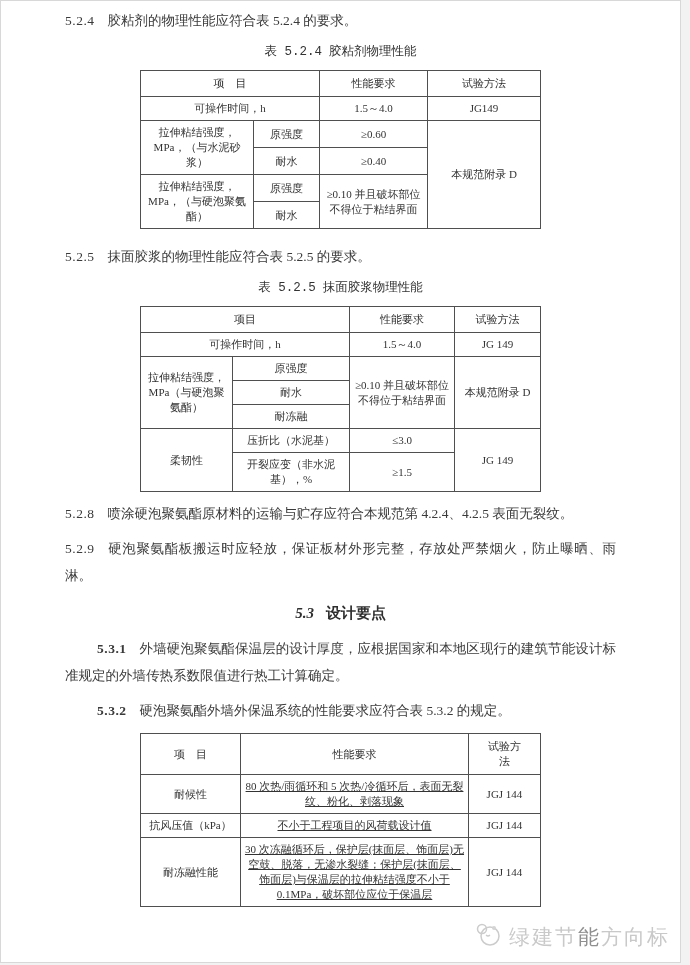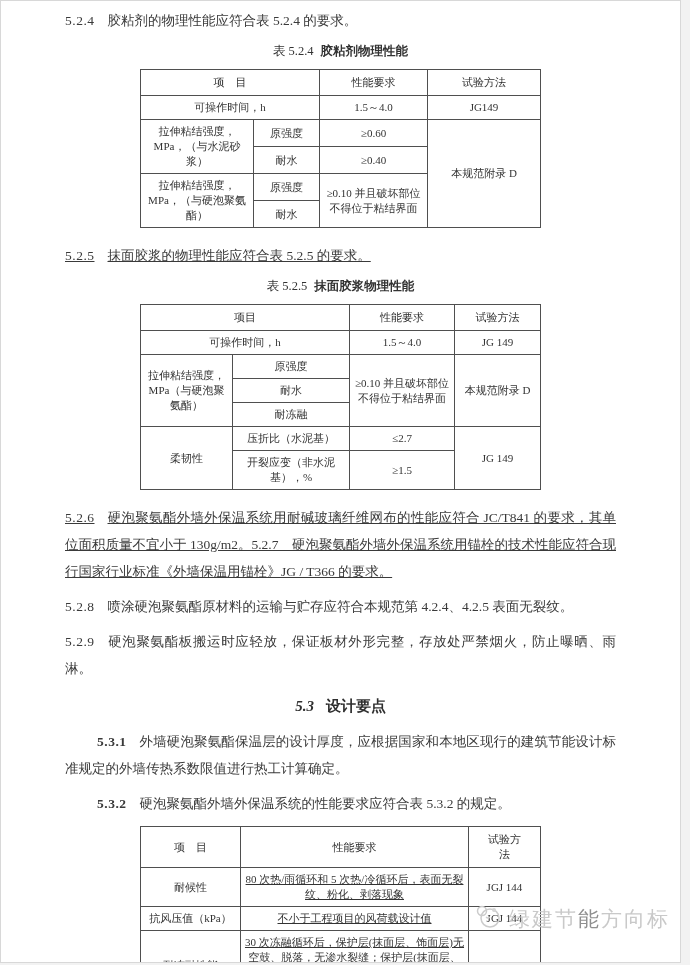--- a/index.html
+++ b/index.html
@@ -19,30 +19,30 @@
   }
   .content { padding: 6px 64px 0 64px; }
   .para {
     margin: 0; padding: 0;
     font-size: 13.5px; line-height: 27px;
     text-align: justify;
     color: #3a3a3a;
   }
   .para .num { margin-right: 13px; letter-spacing: 0.5px; }
   .para.boldnum .num { font-weight: bold; margin-left: 32px; }
-  .mt14 { margin-top: 14px; text-decoration: underline; }
+  .mt14 { margin-top: 14px; }
   .mt10 { margin-top: 10px; }
   .mt8  { margin-top: 8px; }
   .caption {
     margin: 8px 0 0 0;
     font-size: 12.5px; line-height: 18px;
     text-align: center; color: #333333;
   }
-  .caption .cap-label { margin-right: 7px; }
-  .caption .cap-title { font-weight: bold; }
+  .caption .cap-label { margin-right: 7px; font-family: Liberation Mono, monospace; }
+  .caption .cap-title { font-weight: normal; }
   .sec-heading {
     margin: 12px 0 2px 0;
     font-size: 15px; font-weight: bold;
     text-align: center; color: #2f2f2f;
     line-height: 24px;
   }
   .sec-heading .num { margin-right: 12px; font-style: italic; }
   table.tbl {
     border-collapse: collapse;
     margin: 9px auto 0 auto;
@@ -61,21 +61,21 @@
   td.lft { text-align: left; padding: 4px 7px; text-decoration: underline; }
   
   .t524 col.c1 { width: 113px; } .t524 col.c2 { width: 66px; }
   .t524 col.c3 { width: 108px; } .t524 col.c4 { width: 113px; }
   .t525 col.c1 { width: 92px; }  .t525 col.c2 { width: 117px; }
   .t525 col.c3 { width: 105px; } .t525 col.c4 { width: 86px; }
   .t532 col.c1 { width: 50px; }  .t532 col.c2 { width: 50px; }
   .t532 col.c3 { width: 228px; } .t532 col.c4 { width: 72px; }
   .watermark {
     position: absolute;
-    right: 10px; bottom: 26px;
+    right: 10px; bottom: 8px;
     display: flex; align-items: center;
     font-size: 21px; letter-spacing: 2px;
     color: #c9c9c9;
     user-select: none;
   }
   .watermark .logo { margin-right: 4px; }
   .wm-dark { color: #8f8f8f; }
 </style>
 </head>
 <body>
@@ -156,31 +156,30 @@
       </tr>
       <tr>
         <td>耐水</td>
       </tr>
       <tr>
         <td>耐冻融</td>
       </tr>
       <tr>
         <td rowspan="2">柔韧性</td>
         <td>压折比（水泥基）</td>
-        <td>≤2.7</td>
+        <td>≤3.0</td>
         <td rowspan="2">JG 149</td>
       </tr>
       <tr>
         <td>开裂应变（非水泥基），%</td>
         <td>≥1.5</td>
       </tr>
     </tbody>
       </table>
 
-    <p class="para mt14"><span class="num">5.2.6</span><span>硬泡聚氨酯外墙外保温系统用耐碱玻璃纤维网布的性能应符合 JC/T841 的要求，其单位面积质量不宜小于 130g/m2。5.2.7　硬泡聚氨酯外墙外保温系统用锚栓的技术性能应符合现行国家行业标准《外墙保温用锚栓》JG / T366 的要求。</span></p>
 
     <p class="para mt8"><span class="num">5.2.8</span><span>喷涂硬泡聚氨酯原材料的运输与贮存应符合本规范第 4.2.4、4.2.5 表面无裂纹。</span></p>
 
     <p class="para mt8"><span class="num">5.2.9</span><span>硬泡聚氨酯板搬运时应轻放，保证板材外形完整，存放处严禁烟火，防止曝晒、雨淋。</span></p>
 
     <h2 class="sec-heading"><span class="num">5.3</span><span>设计要点</span></h2>
 
     <p class="para mt10 boldnum"><span class="num">5.3.1</span><span>外墙硬泡聚氨酯保温层的设计厚度，应根据国家和本地区现行的建筑节能设计标准规定的外墙传热系数限值进行热工计算确定。</span></p>
 
     <p class="para mt8 boldnum"><span class="num">5.3.2</span><span>硬泡聚氨酯外墙外保温系统的性能要求应符合表 5.3.2 的规定。</span></p>

